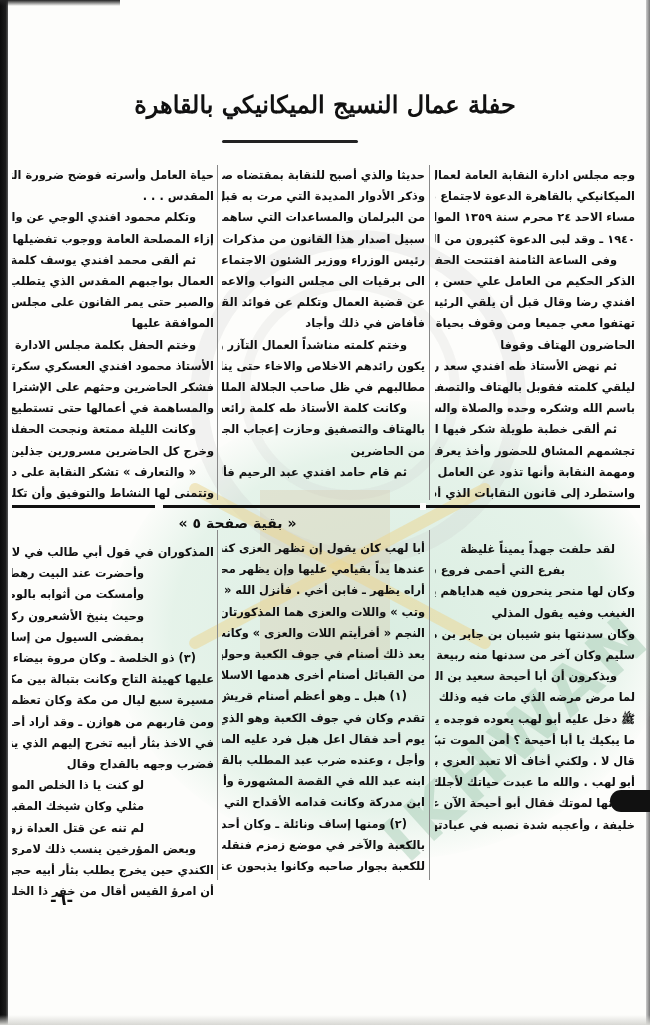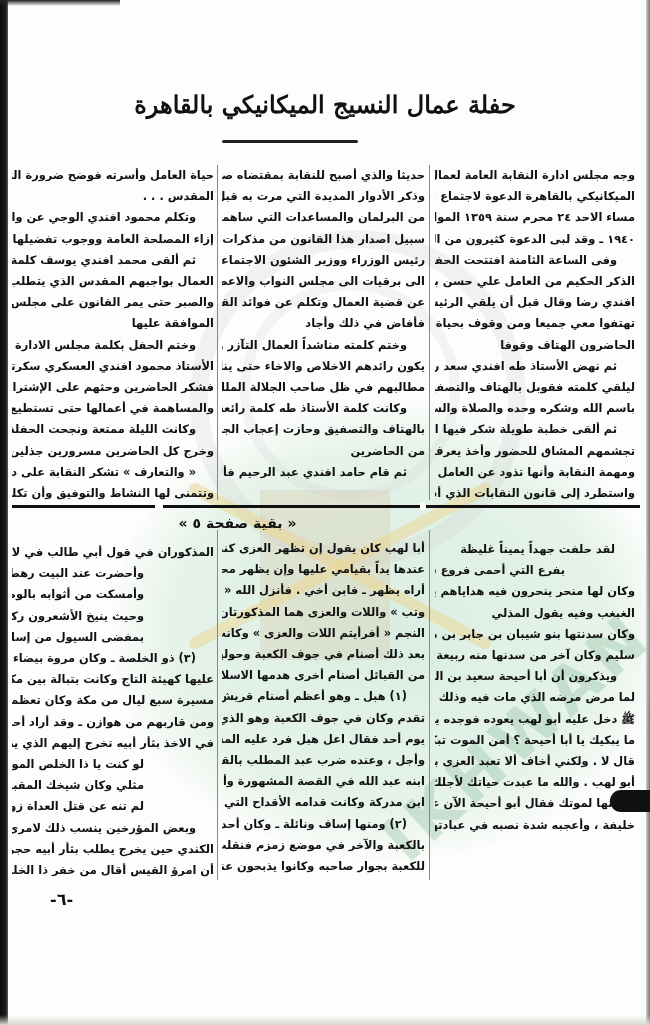--- a/index.html
+++ b/index.html
@@ -241,20 +241,21 @@
     <span class="line">المذكوران في قول أبي طالب في لاميته</span>
     <span class="line verse-l">وأحضرت عند البيت رهطي ومعشري</span>
     <span class="line verse-l">وأمسكت من أثوابه بالوصائل</span>
     <span class="line verse-l">وحيث ينيخ الأشعرون ركابهم</span>
     <span class="line verse-l">بمفضى السيول من إساف ونائل</span>
     <span class="line indent">(٣) ذو الخلصة ـ وكان مروة بيضاء منقوشة</span>
     <span class="line">عليها كهيئة التاج وكانت بتبالة بين مكة اليمن على</span>
     <span class="line">مسيرة سبع ليال من مكة وكان تعظمها خثعم وبجيلة</span>
     <span class="line">ومن قاربهم من هوازن ـ وقد أراد أحدهم استشارته</span>
     <span class="line">في الاخذ بثأر أبيه تخرج إليهم الذي ينهاه عن ذلك</span>
+    <span class="line">فضرب وجهه بالقداح وقال</span>
     <span class="line verse-l">لو كنت يا ذا الخلص الموتورا</span>
     <span class="line verse-l">مثلي وكان شيخك المقبورا</span>
     <span class="line verse-l">لم تنه عن قتل العداة زورا</span>
     <span class="line indent">وبعض المؤرخين ينسب ذلك لامرىء القيس</span>
     <span class="line">الكندي حين يخرج يطلب بثأر أبيه حجر ويقولون</span>
     <span class="line">أن امرؤ القيس أقال من خفر ذا الخلصة   يتبع</span>
   </div>
 
 <div class="col-rule" style="left:429px;top:530px;height:350px;"></div>
 <div class="col-rule" style="left:217px;top:530px;height:350px;"></div>

